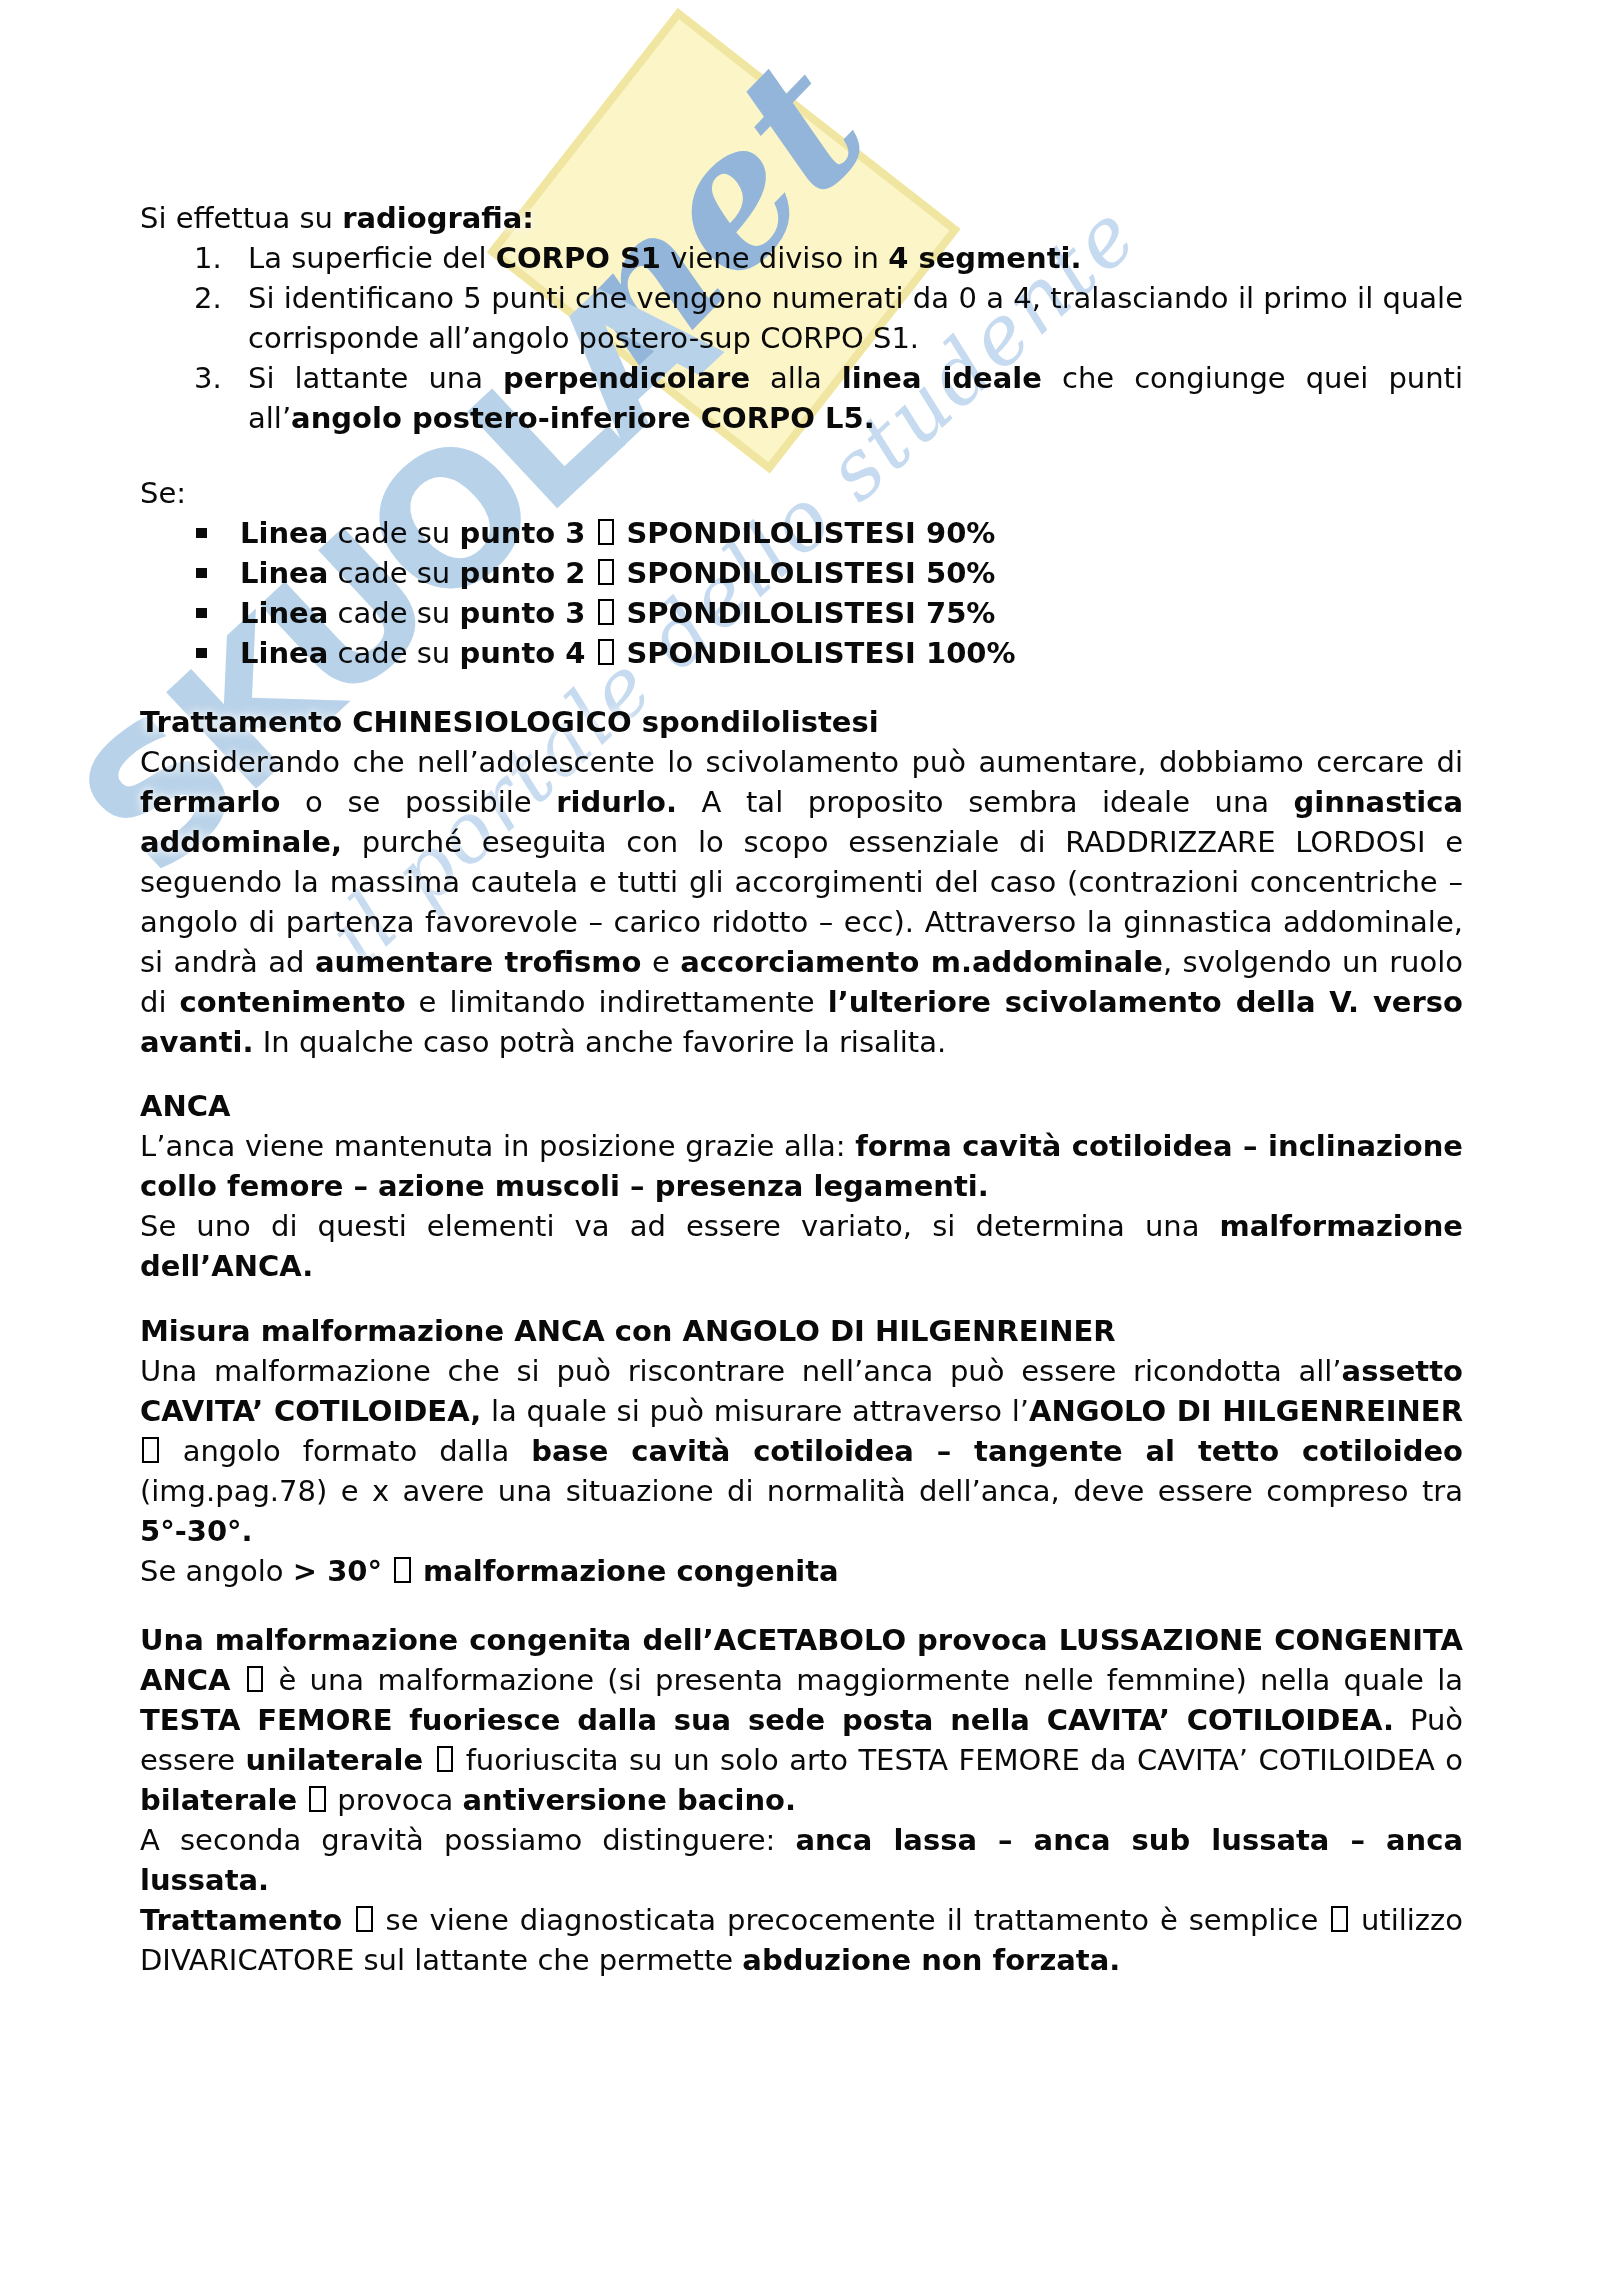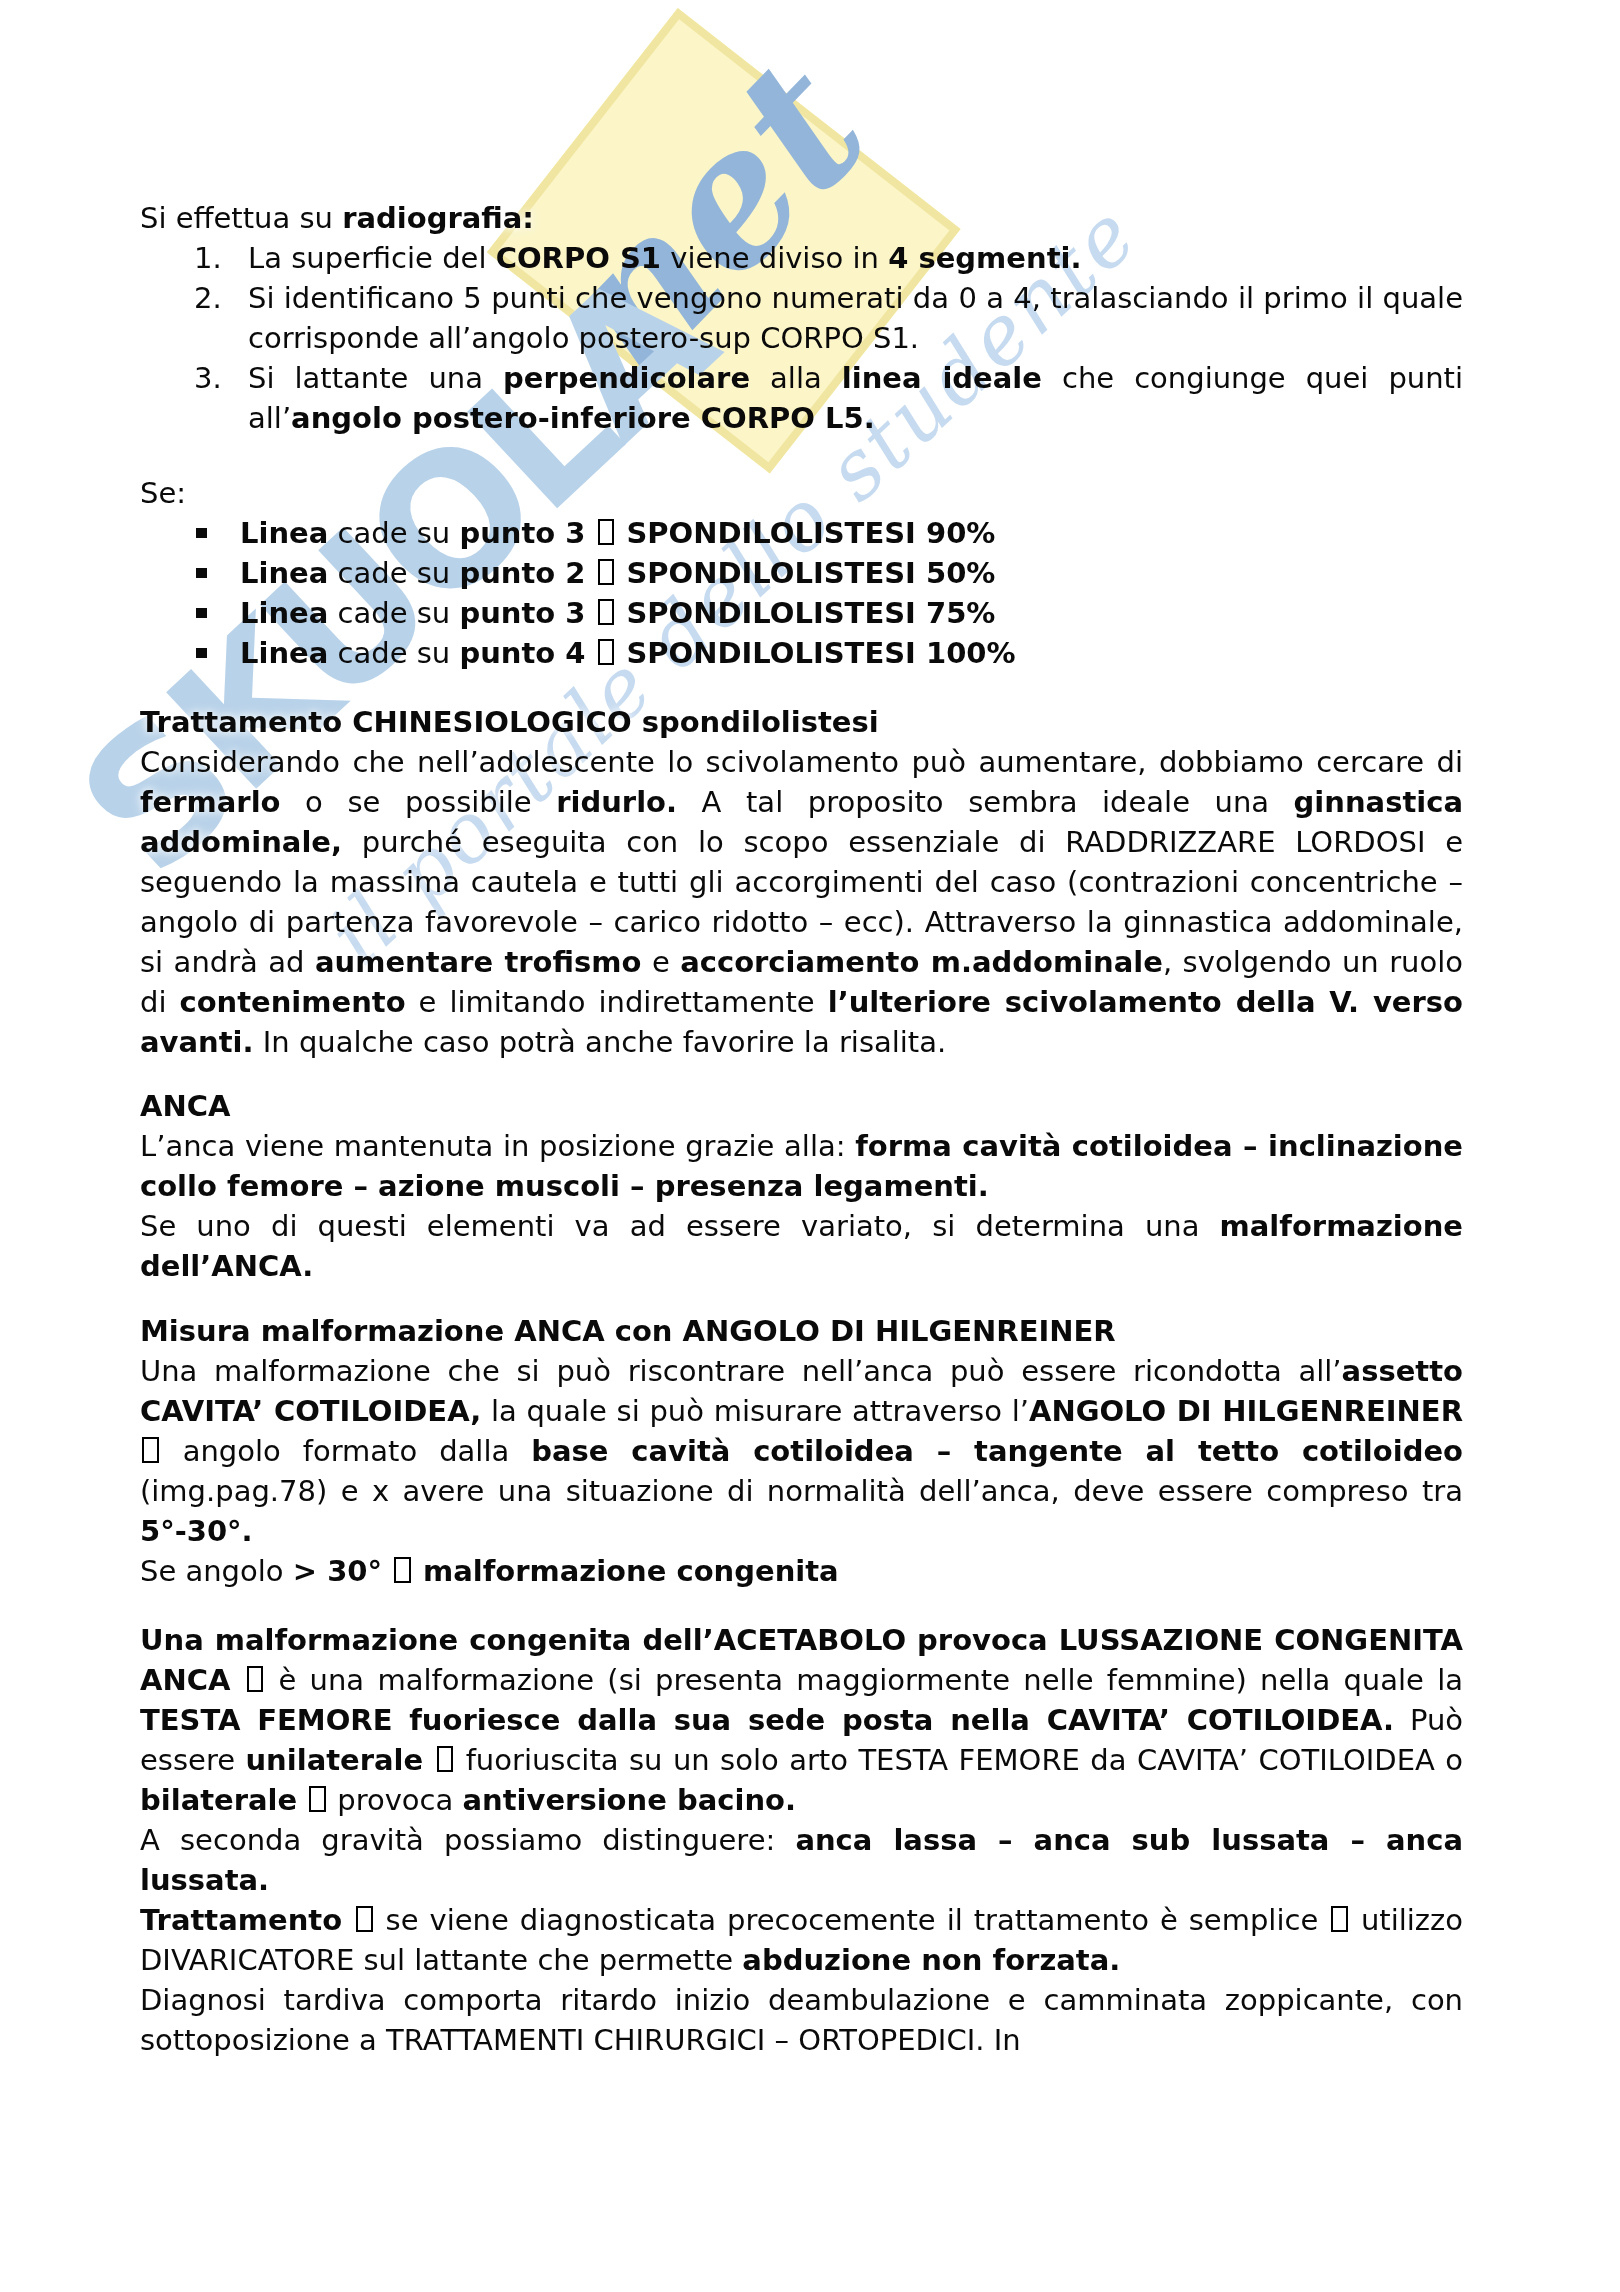--- a/index.html
+++ b/index.html
@@ -85,17 +85,16 @@
       <div class="para"><span>L’anca viene mantenuta in posizione grazie alla: </span><span class="b">forma cavità cotiloidea – inclinazione collo femore – azione muscoli – presenza legamenti.</span></div>
       <div class="para"><span>Se uno di questi elementi va ad essere variato, si determina una </span><span class="b">malformazione dell’ANCA.</span></div>
       <div class="gap" style="height: 25.5px;"></div>
       <div class="para head"><span class="b">Misura malformazione ANCA con ANGOLO DI HILGENREINER</span></div>
       <div class="para"><span>Una malformazione che si può riscontrare nell’anca può essere ricondotta all’</span><span class="b">assetto CAVITA’ COTILOIDEA,</span><span> la quale si può misurare attraverso l’</span><span class="b">ANGOLO DI HILGENREINER </span><span class="tofu"></span><span> angolo formato dalla </span><span class="b">base cavità cotiloidea – tangente al tetto cotiloideo</span><span> (img.pag.78) e x avere una situazione di normalità dell’anca, deve essere compreso tra </span><span class="b">5°-30°.</span></div>
       <div class="para"><span>Se angolo </span><span class="b">&gt; 30° </span><span class="tofu"></span><span class="b"> malformazione congenita</span></div>
       <div class="gap" style="height: 29px;"></div>
       <div class="para"><span class="b">Una malformazione congenita dell’ACETABOLO provoca LUSSAZIONE CONGENITA ANCA </span><span class="tofu"></span><span> è una malformazione (si presenta maggiormente nelle femmine) nella quale la </span><span class="b">TESTA FEMORE fuoriesce dalla sua sede posta nella CAVITA’ COTILOIDEA.</span><span> Può essere </span><span class="b">unilaterale </span><span class="tofu"></span><span> fuoriuscita su un solo arto TESTA FEMORE da CAVITA’ COTILOIDEA o </span><span class="b">bilaterale </span><span class="tofu"></span><span> provoca </span><span class="b">antiversione bacino.</span></div>
       <div class="para"><span>A seconda gravità possiamo distinguere: </span><span class="b">anca lassa – anca sub lussata – anca lussata.</span></div>
       <div class="para"><span class="b">Trattamento </span><span class="tofu"></span><span> se viene diagnosticata precocemente il trattamento è semplice </span><span class="tofu"></span><span> utilizzo DIVARICATORE sul lattante che permette </span><span class="b">abduzione non forzata.</span></div>
-      <div class="para"><span>Diagnosi tardiva comporta ritardo inizio deambulazione e camminata zoppicante, con sottoposizione a TRATTAMENTI CHIRURGICI – ORTOPEDICI. In</span></div>
     </main>
 
 </div>
 
 
 </body></html>

